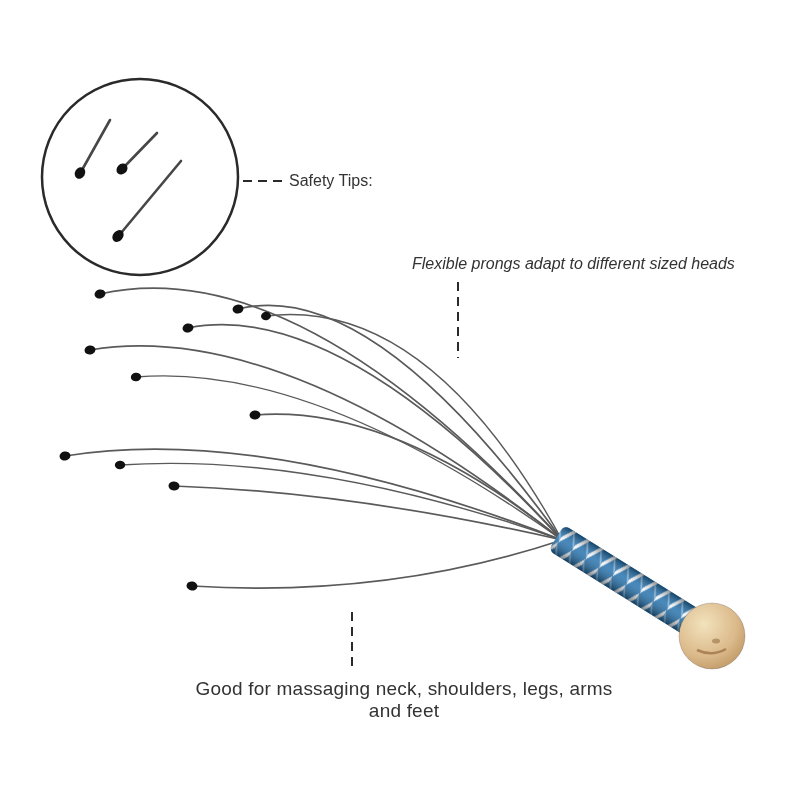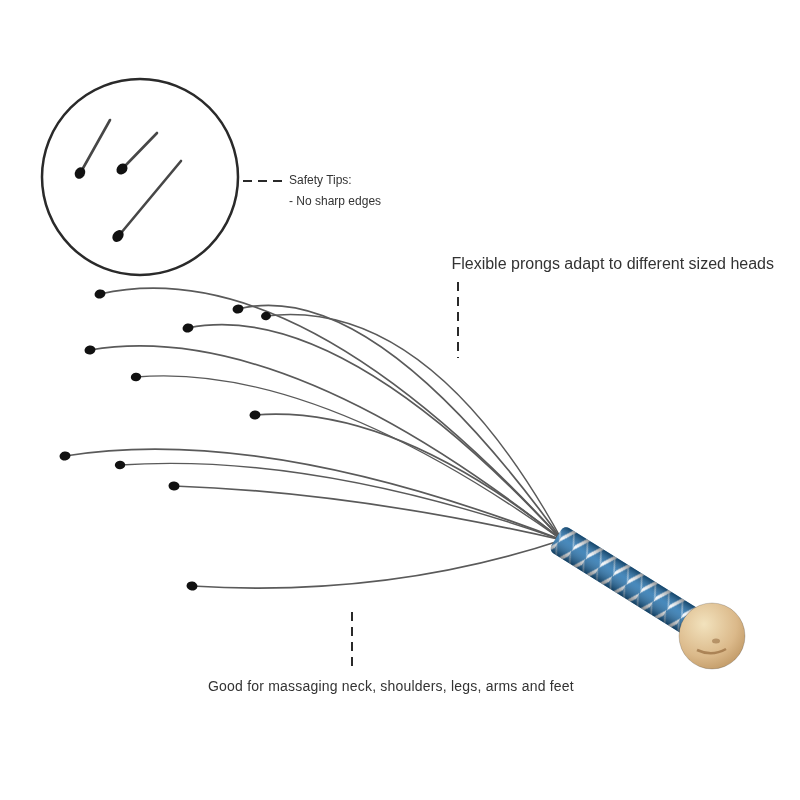--- a/index.html
+++ b/index.html
@@ -9,23 +9,23 @@
     --wood-light:#f2e2bd; --wood-mid:#dbb98a; --wood-dark:#b0854f;
   }
   html,body{margin:0;padding:0;}
   body{
     width:800px;height:800px;background:var(--page-bg);
     font-family:"Liberation Sans", sans-serif;
   }
   .canvas{position:relative;width:800px;height:800px;background:var(--page-bg);overflow:hidden;}
   svg.scene{position:absolute;left:0;top:0;}
   .callout{position:absolute;color:var(--text-color);}
-  .safety{left:289px;top:170px;font-size:12px;line-height:21px;}
-  .prongs-label{left:412px;top:255px;width:362px;text-align:right;font-size:16px;}
-  .uses-label{left:208px;top:678px;width:440px;font-size:14px;letter-spacing:.2px;}
+  .safety{left:289px;top:170px;font-size:16px;line-height:21px;}
+  .prongs-label{left:412px;top:255px;width:362px;font-size:16px;font-style:italic;}
+  .uses-label{left:184px;top:678px;width:440px;text-align:center;font-size:19px;letter-spacing:.2px;}
 
   .wire{fill:none;stroke:var(--wire-gray);stroke-width:1.7;}
   .wire.thin{stroke-width:1.4;}
   .tip{fill:var(--tip-black);}
   .detail-ring{fill:#ffffff;stroke:var(--line-dark);stroke-width:2.5;}
   .detail-pin{stroke:#474747;stroke-width:2.6;stroke-linecap:round;}
   .leader{fill:none;stroke:var(--line-dark);stroke-width:2;stroke-dasharray:9 6;}
   .handle-body{fill:var(--handle-blue);}
   .stripe{stroke:var(--stripe-white);fill:none;}
   .wg0{stop-color:var(--wood-light);}
@@ -105,19 +105,18 @@
       </g>
     </g>
 
     <path class="leader" d="M243,181 L284,181"></path>
     <path class="leader" d="M458,282 L458,358"></path>
     <path class="leader" d="M352,612 L352,668"></path>
   </svg>
 
   <div class="callout safety">
     <div>Safety Tips:</div>
-    <div>- No sharp edges</div>
   </div>
 
   <div class="callout prongs-label">Flexible prongs adapt to different sized heads</div>
 
   <div class="callout uses-label">Good for massaging neck, shoulders, legs, arms and feet</div>
 </div>
 
 </body></html>

